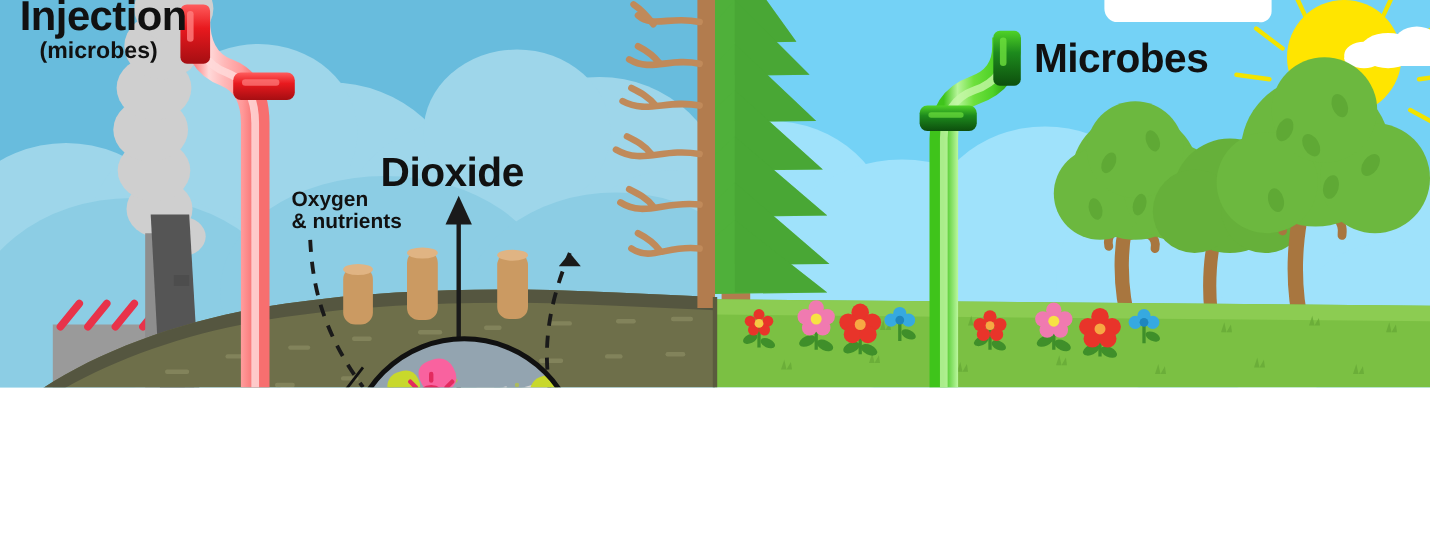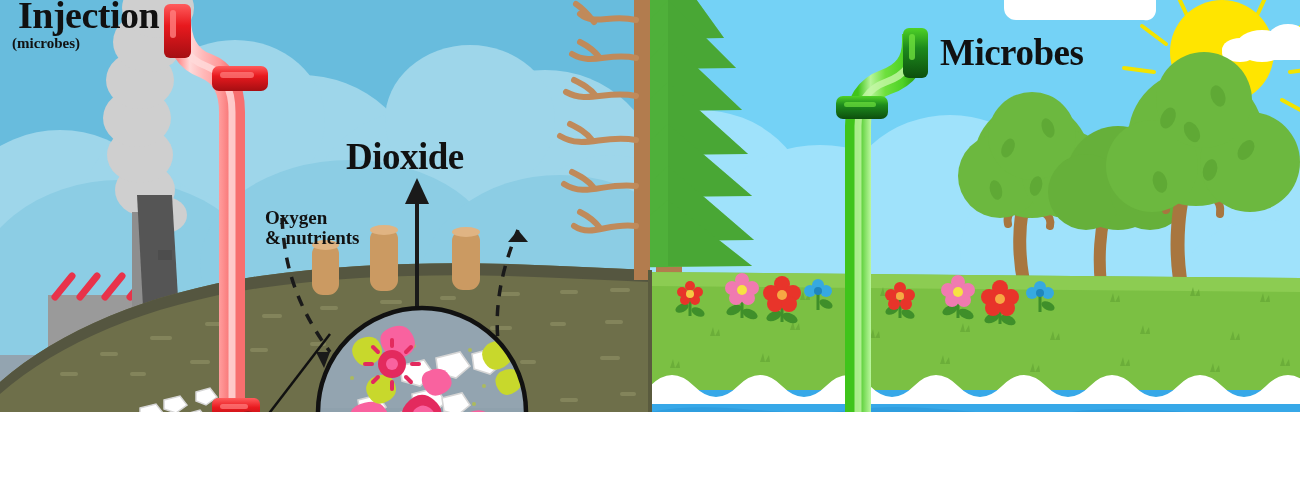--- a/index.html
+++ b/index.html
@@ -1,23 +1,23 @@
 <!DOCTYPE html>
 <html><head>
 <meta charset="utf-8">
 <style>
   html,body{margin:0;padding:0;background:#fff;}
   body{font-family:"Liberation Sans",sans-serif;}
-  #scene{position:relative;width:1300px;height:412px;overflow:hidden;font-family:Liberation Serif, serif;}
+  #scene{position:relative;width:1300px;height:352px;overflow:hidden;}
   #scene svg{display:block;}
   .lbl{position:absolute;color:#111;font-weight:700;line-height:1.05;white-space:pre;}
   #lbl-injection{left:18px;top:-4px;font-size:38px;letter-spacing:-0.5px;}
-  #lbl-injection-sub{left:12px;top:36px;font-size:15px;font-weight:700;}
+  #lbl-injection-sub{left:36px;top:36px;font-size:21px;font-weight:700;}
   #lbl-microbes{left:346px;top:138px;font-size:37px;letter-spacing:-0.5px;}
-  #lbl-oxygen{left:265px;top:172px;font-size:19px;margin-top:36px;}
+  #lbl-oxygen{left:265px;top:172px;font-size:19px;}
   #lbl-carbon{left:491px;top:172px;font-size:19px;}
   #lbl-recovery{left:940px;top:34px;font-size:37px;letter-spacing:-0.5px;}
 </style>
 </head>
 <body>
 
 <div id="scene">
 
 <svg width="1300" height="500" viewBox="0 0 1300 500">
   <defs>

